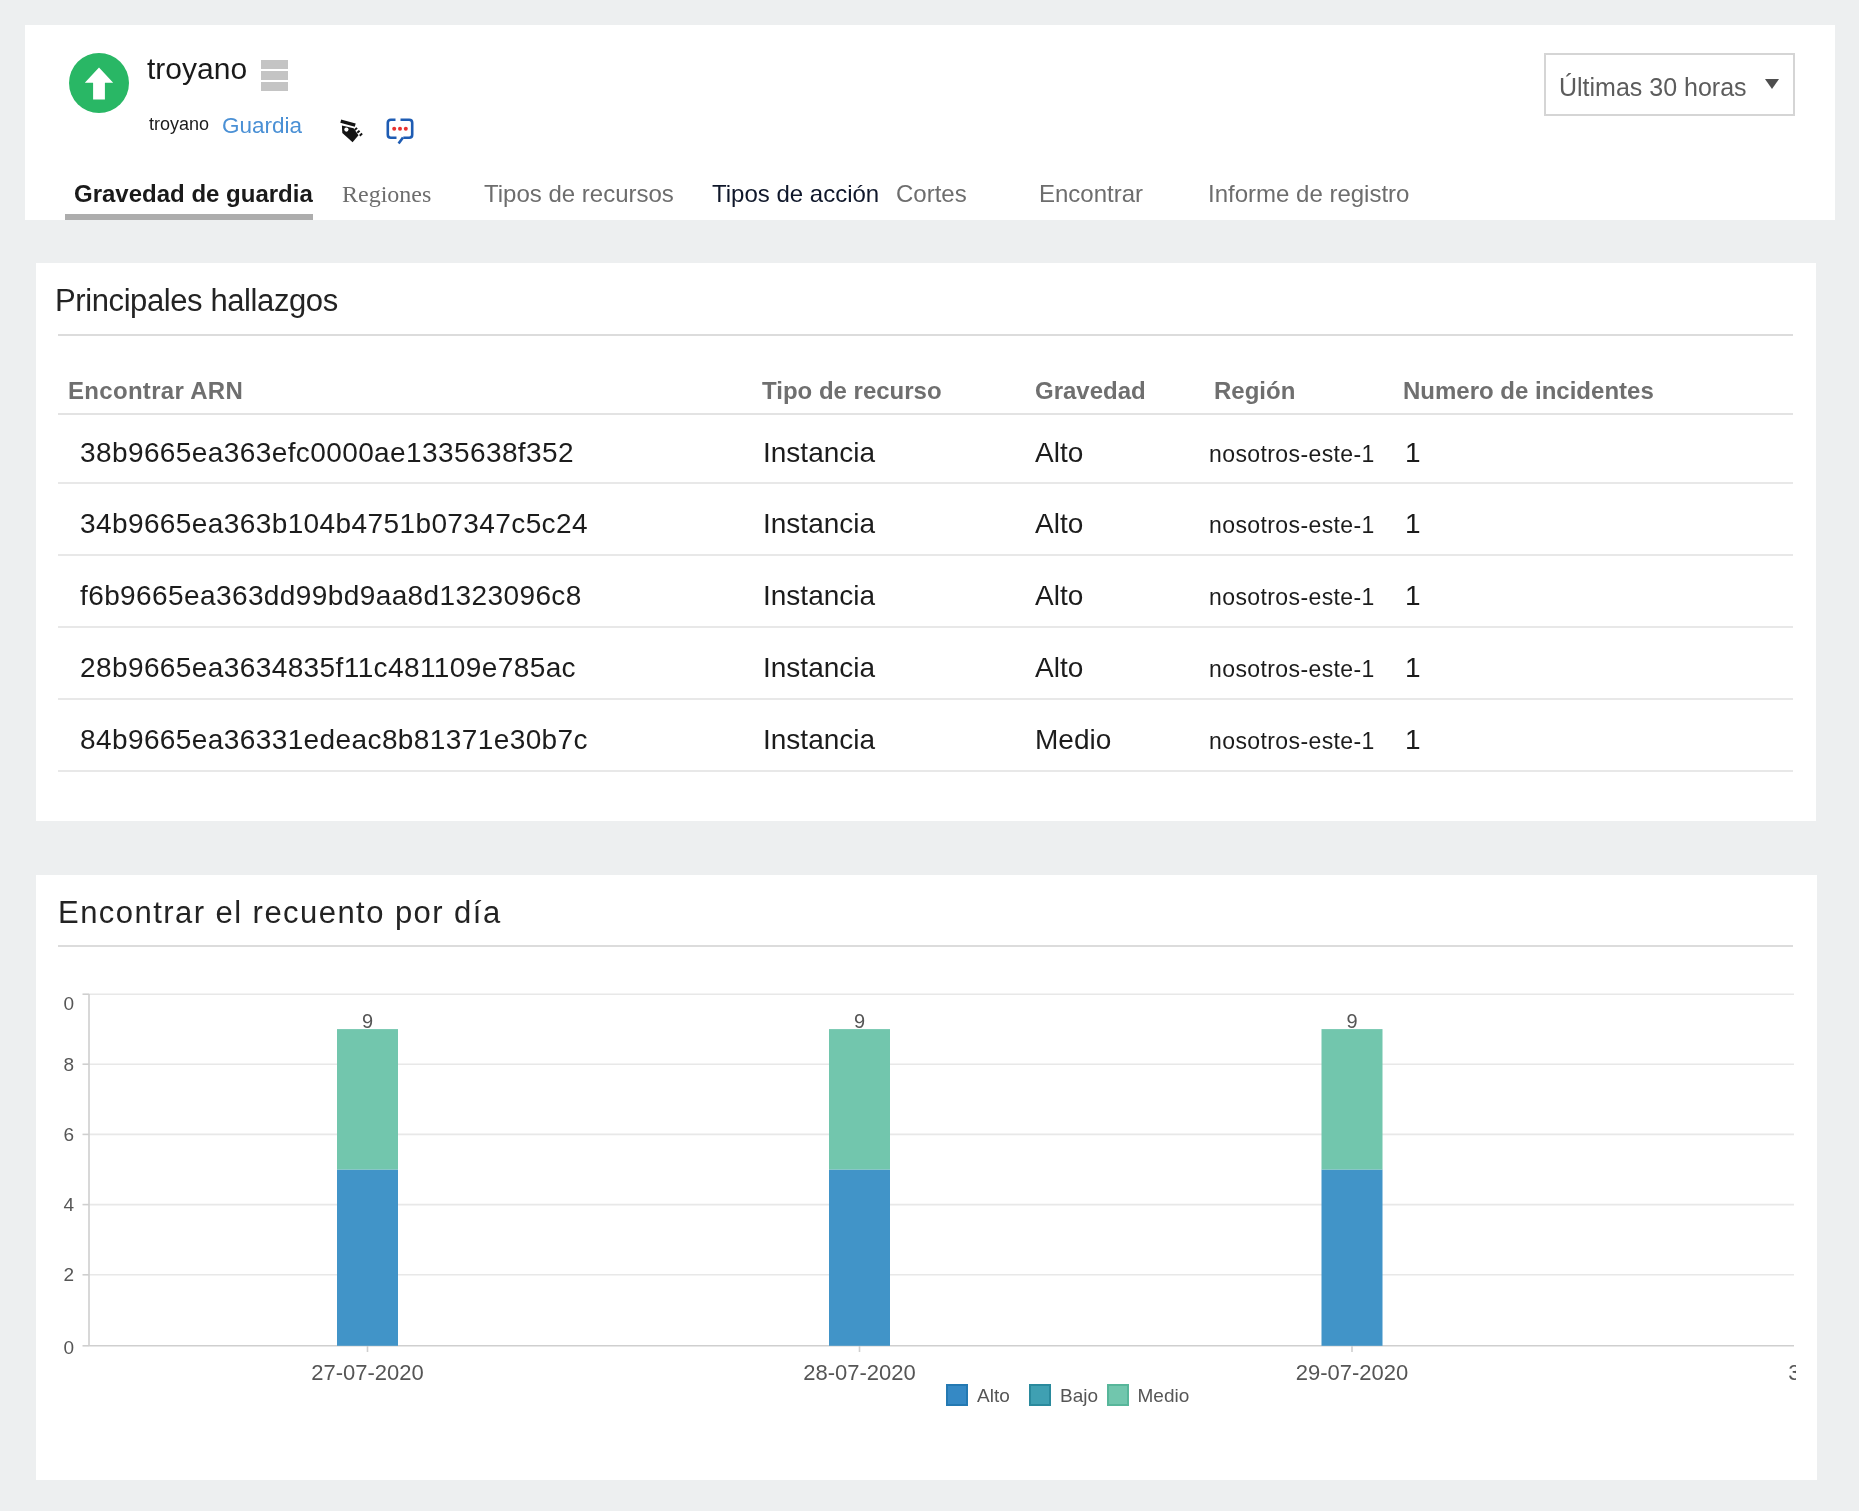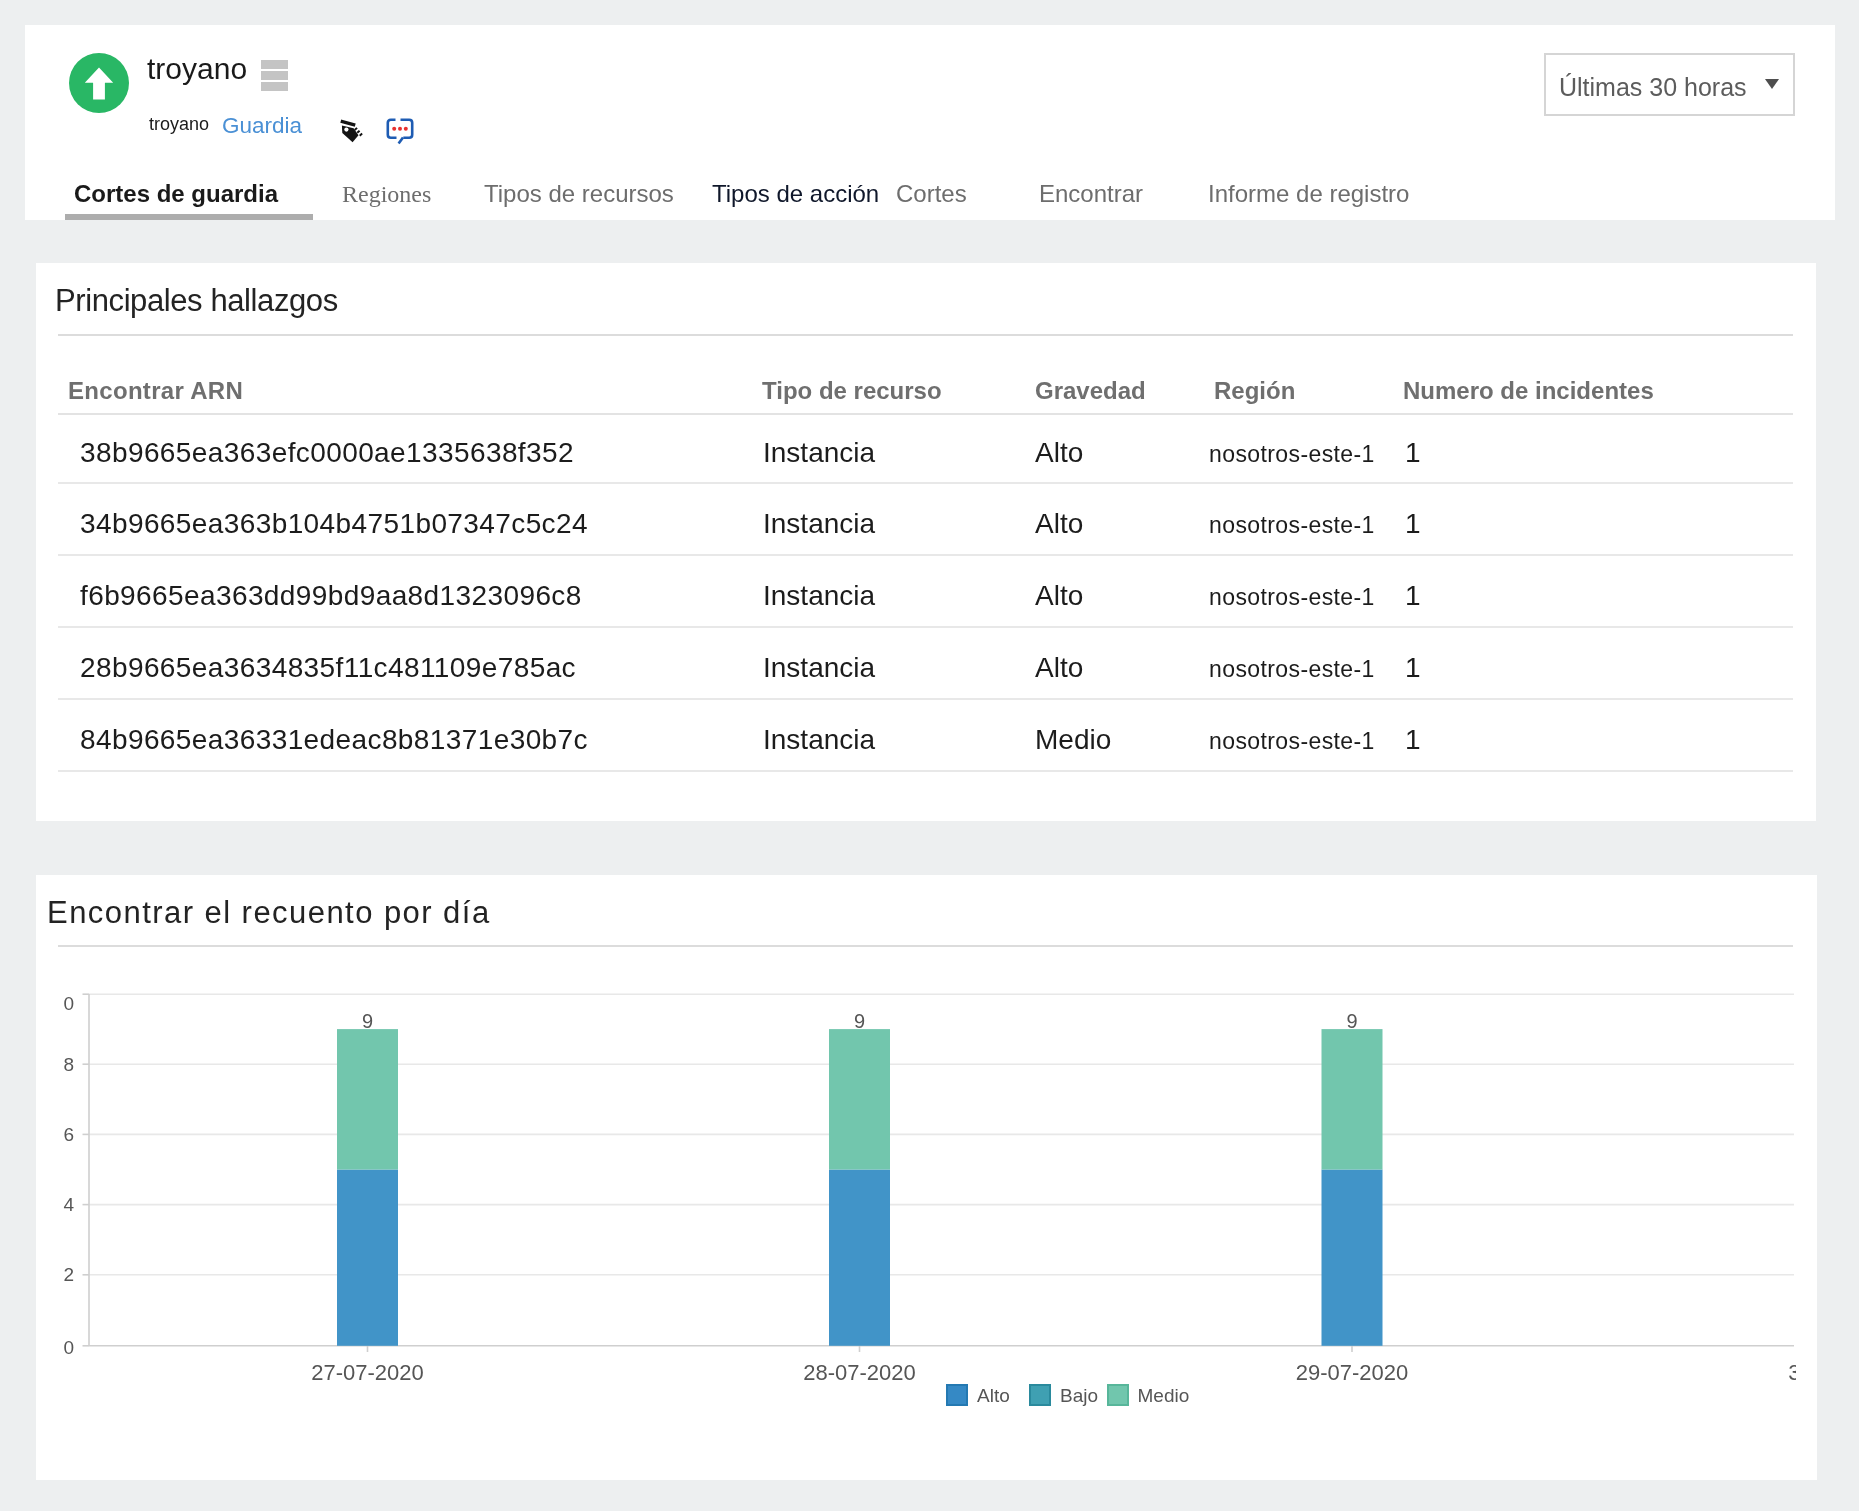--- a/index.html
+++ b/index.html
@@ -46,21 +46,21 @@
     <circle cx="8.2" cy="12.7" r="2"></circle>
     <circle cx="14.0" cy="12.7" r="2"></circle>
     <circle cx="19.8" cy="12.7" r="2"></circle>
   </g>
 </svg>
 
 <div class="abs" style="left:1544px;top:53px;width:251px;height:63px;border:2px solid #d5d5d5;box-sizing:border-box;background:#fff;"></div>
 <div class="abs" style="left:1559px;top:75px;font-size:25px;line-height:25px;color:#5c5c5c;">Últimas 30 horas</div>
 <div class="abs" style="left:1765px;top:79px;width:0;height:0;border-left:7.7px solid transparent;border-right:7.7px solid transparent;border-top:10.6px solid #4e4e4e;"></div>
 
-<div class="abs" style="left:74px;top:180px;font-size:24px;line-height:28px;font-weight:bold;color:#1a1a1a;">Cortes de guardia</div>
+<div class="abs" style="left:74px;top:180px;font-size:24px;line-height:28px;font-weight:bold;color:#1a1a1a;">Gravedad de guardia</div>
 <div class="abs" style="left:342px;top:180px;font-size:24px;line-height:28px;color:#6d6d6d;font-family:Liberation Serif, serif;">Regiones</div>
 <div class="abs" style="left:484px;top:180px;font-size:24px;line-height:28px;color:#6d6d6d;">Tipos de recursos</div>
 <div class="abs" style="left:712px;top:180px;font-size:24px;line-height:28px;color:#0f172a;">Tipos de acción</div>
 <div class="abs" style="left:896px;top:180px;font-size:24px;line-height:28px;color:#6d6d6d;">Cortes</div>
 <div class="abs" style="left:1039px;top:180px;font-size:24px;line-height:28px;color:#6d6d6d;">Encontrar</div>
 <div class="abs" style="left:1208px;top:180px;font-size:24px;line-height:28px;color:#6d6d6d;">Informe de registro</div>
 <div class="abs" style="left:65px;top:214px;width:248px;height:6px;background:#adadad;"></div>
 
 <div class="card" style="left:36px;top:263px;width:1780px;height:558px;"></div>
 <div class="abs" style="left:55px;top:283px;font-size:31px;line-height:36px;letter-spacing:-0.4px;color:#232323;">Principales hallazgos</div>
@@ -102,21 +102,21 @@
 <div class="abs" style="left:58px;top:698px;width:1735px;height:1.5px;background:#e8e8e8;"></div>
 
 <div class="abs" style="top:724px;left:80px;font-size:28px;letter-spacing:0.4px;color:#1c1c1c;">84b9665ea36331edeac8b81371e30b7c</div>
 <div class="abs" style="top:724px;left:763px;font-size:28px;color:#1c1c1c;">Instancia</div>
 <div class="abs" style="top:724px;left:1035px;font-size:28px;color:#1c1c1c;">Medio</div>
 <div class="abs" style="top:728px;left:1209px;font-size:23px;letter-spacing:0.4px;color:#1c1c1c;">nosotros-este-1</div>
 <div class="abs" style="top:724px;left:1405px;font-size:28px;color:#1c1c1c;">1</div>
 <div class="abs" style="left:58px;top:770px;width:1735px;height:1.5px;background:#e8e8e8;"></div>
 
 <div class="card" style="left:36px;top:875px;width:1781px;height:605px;"></div>
-<div class="abs" style="left:47px;top:895px;font-size:31px;line-height:36px;letter-spacing:1.45px;color:#232323;">Encontrar el recuento por día</div>
+<div class="abs" style="left:58px;top:895px;font-size:31px;line-height:36px;letter-spacing:1.45px;color:#232323;">Encontrar el recuento por día</div>
 <div class="abs" style="left:58px;top:945px;width:1735px;height:1.5px;background:#dcdcdc;"></div>
 
 <svg class="abs" style="left:0;top:0;" width="1859" height="1511" viewBox="0 0 1859 1511">
 
   <g stroke="#e8e8e8" stroke-width="1.6">
     <line x1="89" y1="994.2" x2="1794" y2="994.2"></line>
     <line x1="89" y1="1064.2" x2="1794" y2="1064.2"></line>
     <line x1="89" y1="1134.4" x2="1794" y2="1134.4"></line>
     <line x1="89" y1="1204.6" x2="1794" y2="1204.6"></line>
     <line x1="89" y1="1274.8" x2="1794" y2="1274.8"></line>

